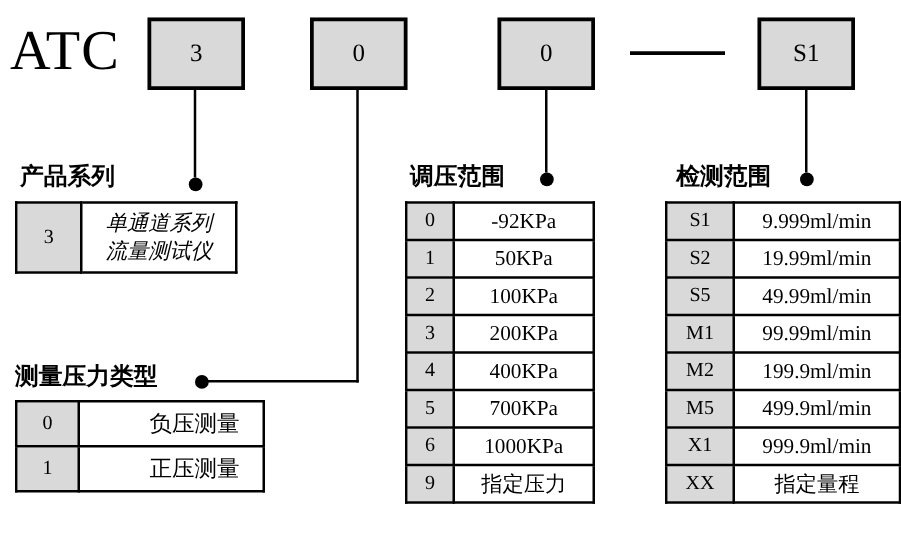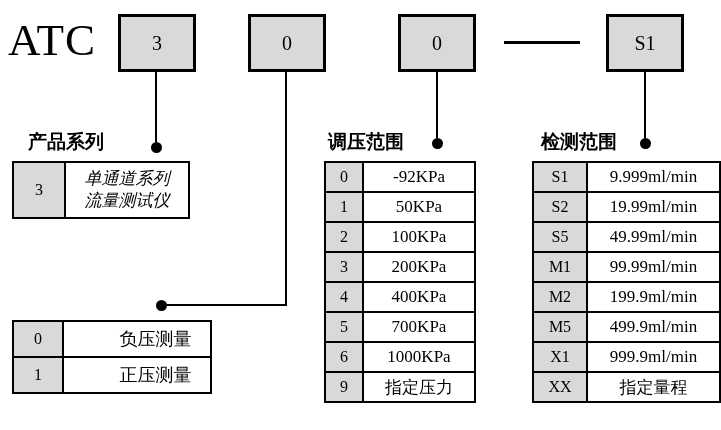--- a/index.html
+++ b/index.html
@@ -74,21 +74,22 @@
   <div class="vline" style="left:285px; top:72px; height:234px;"></div>
   <div class="hline" style="left:162px; top:304px; width:125px;"></div>
   <div class="dot" style="left:156px; top:300px;"></div>
 
   <div class="vline" style="left:436px; top:72px; height:66px;"></div>
   <div class="dot" style="left:432px; top:138px;"></div>
 
   <div class="vline" style="left:644px; top:72px; height:66px;"></div>
   <div class="dot" style="left:640px; top:138px;"></div>
 
-  <div class="hdr" style="left:28px; top:131px;">产品系列</div>
+  <div class="hdr" style="left:16px; top:131px;">产品系列</div>
+  <div class="hdr" style="left:12px; top:291px;">测量压力类型</div>
   <div class="hdr" style="left:328px; top:131px;">调压范围</div>
   <div class="hdr" style="left:541px; top:131px;">检测范围</div>
 
   <table class="t t-product" style="left:12px; top:161px;">
     <tbody>
         <tr>
       <td class="key">3</td>
       <td class="val">
         <div>单通道系列</div>
         <div>流量测试仪</div>

